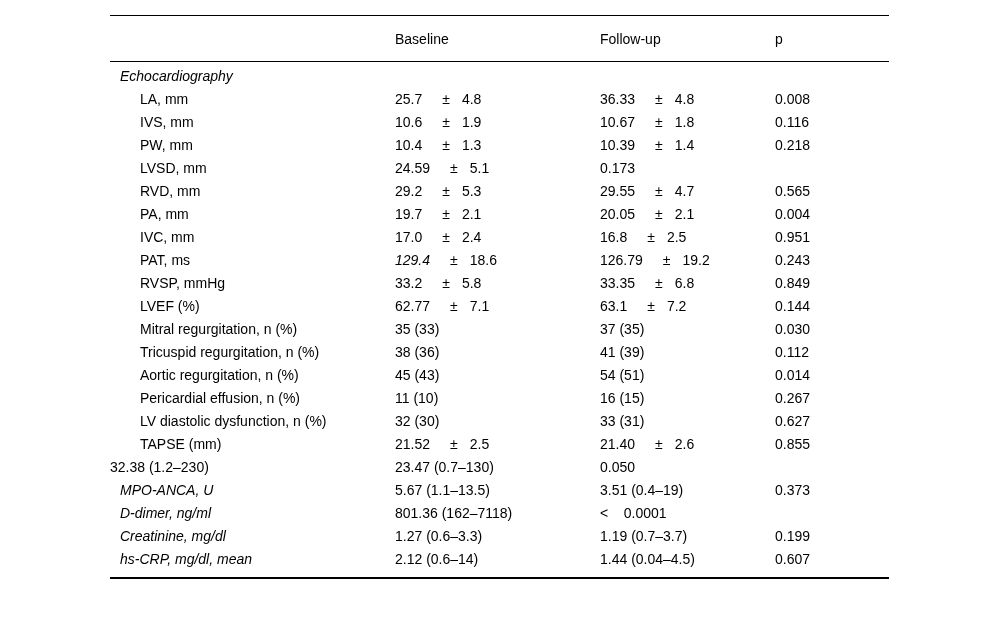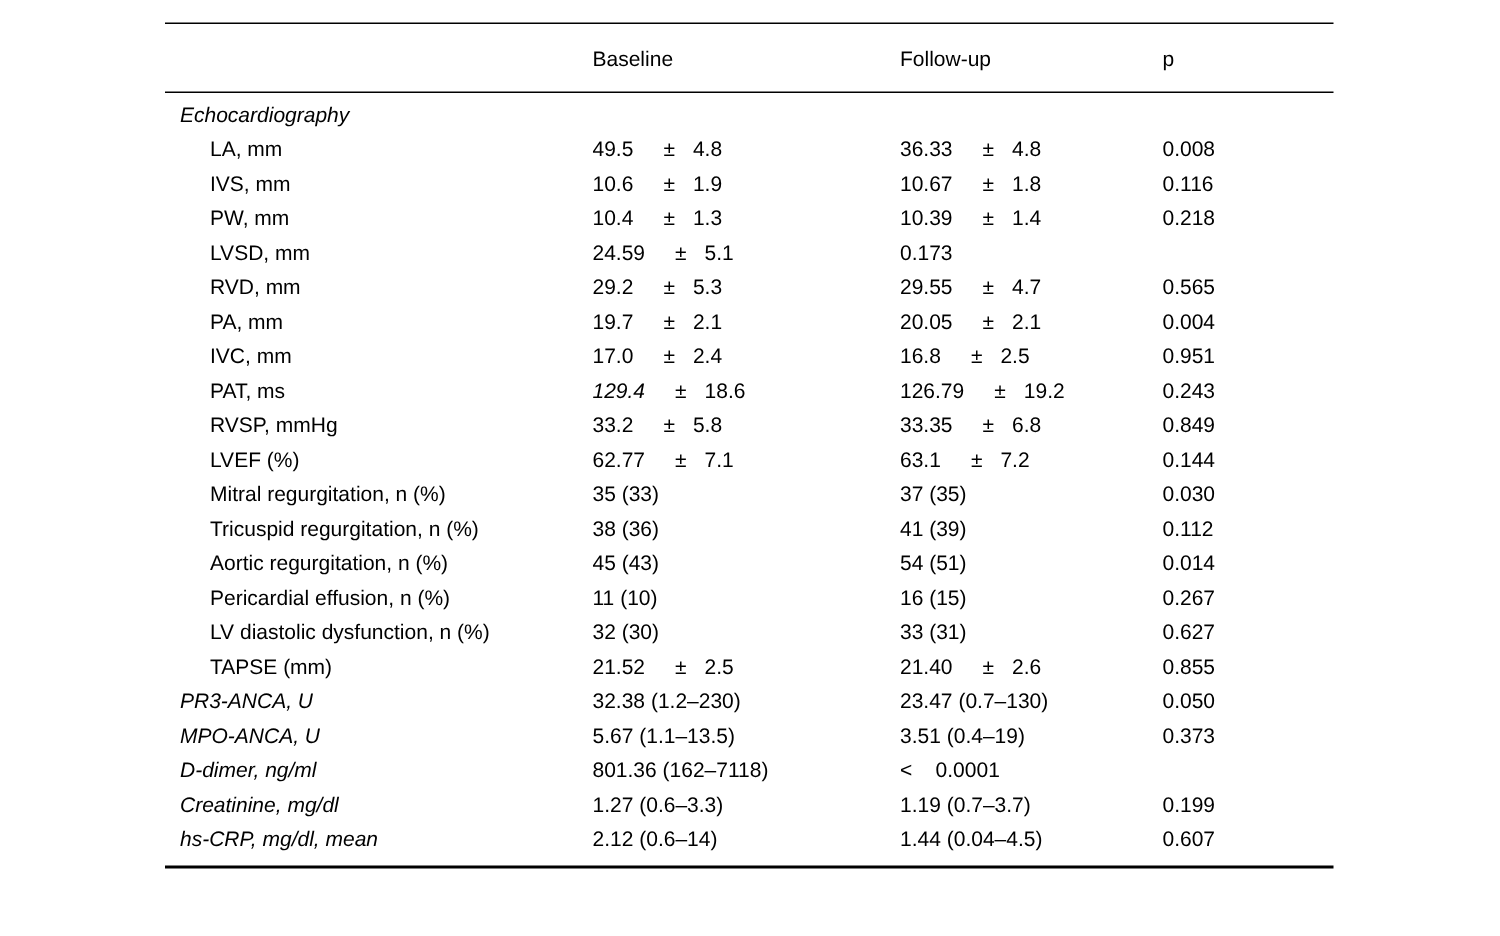--- a/index.html
+++ b/index.html
@@ -55,21 +55,21 @@
   </div>
   <div class="tbody">
       <div class="row section">
         <div class="cell label-cell">Echocardiography</div>
         <div class="cell"></div>
         <div class="cell"></div>
         <div class="cell"></div>
       </div>
       <div class="row item">
         <div class="cell label-cell">LA, mm</div>
-        <div class="cell"><div class="v" style="display: inline-block;">49.5</div><div class="pm">±</div><div class="sd" style="display: inline-block;">4.8</div></div>
+        <div class="cell"><div class="v" style="display: inline-block;">25.7</div><div class="pm">±</div><div class="sd" style="display: inline-block;">4.8</div></div>
         <div class="cell"><div class="v" style="display: inline-block;">36.33</div><div class="pm">±</div><div class="sd" style="display: inline-block;">4.8</div></div>
         <div class="cell">0.008</div>
       </div>
       <div class="row item">
         <div class="cell label-cell">IVS, mm</div>
         <div class="cell"><div class="v" style="display: inline-block;">10.6</div><div class="pm">±</div><div class="sd" style="display: inline-block;">1.9</div></div>
         <div class="cell"><div class="v" style="display: inline-block;">10.67</div><div class="pm">±</div><div class="sd" style="display: inline-block;">1.8</div></div>
         <div class="cell">0.116</div>
       </div>
       <div class="row item">
@@ -149,21 +149,20 @@
         <div class="cell">33 (31)</div>
         <div class="cell">0.627</div>
       </div>
       <div class="row item">
         <div class="cell label-cell">TAPSE (mm)</div>
         <div class="cell"><div class="v" style="display: inline-block;">21.52</div><div class="pm">±</div><div class="sd" style="display: inline-block;">2.5</div></div>
         <div class="cell"><div class="v" style="display: inline-block;">21.40</div><div class="pm">±</div><div class="sd" style="display: inline-block;">2.6</div></div>
         <div class="cell">0.855</div>
       </div>
       <div class="row section">
-        <div class="cell label-cell">PR3-ANCA, U</div>
         <div class="cell">32.38 (1.2–230)</div>
         <div class="cell">23.47 (0.7–130)</div>
         <div class="cell">0.050</div>
       </div>
       <div class="row section">
         <div class="cell label-cell">MPO-ANCA, U</div>
         <div class="cell">5.67 (1.1–13.5)</div>
         <div class="cell">3.51 (0.4–19)</div>
         <div class="cell">0.373</div>
       </div>

